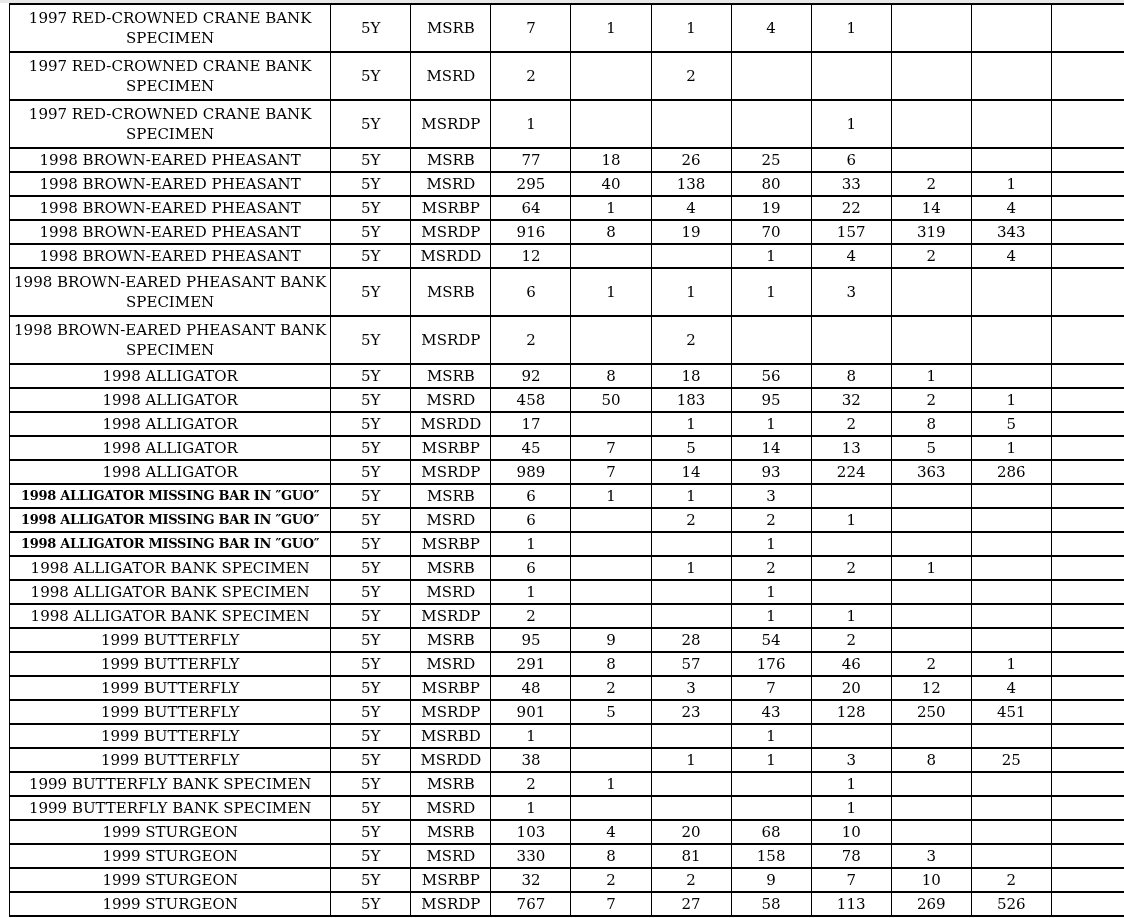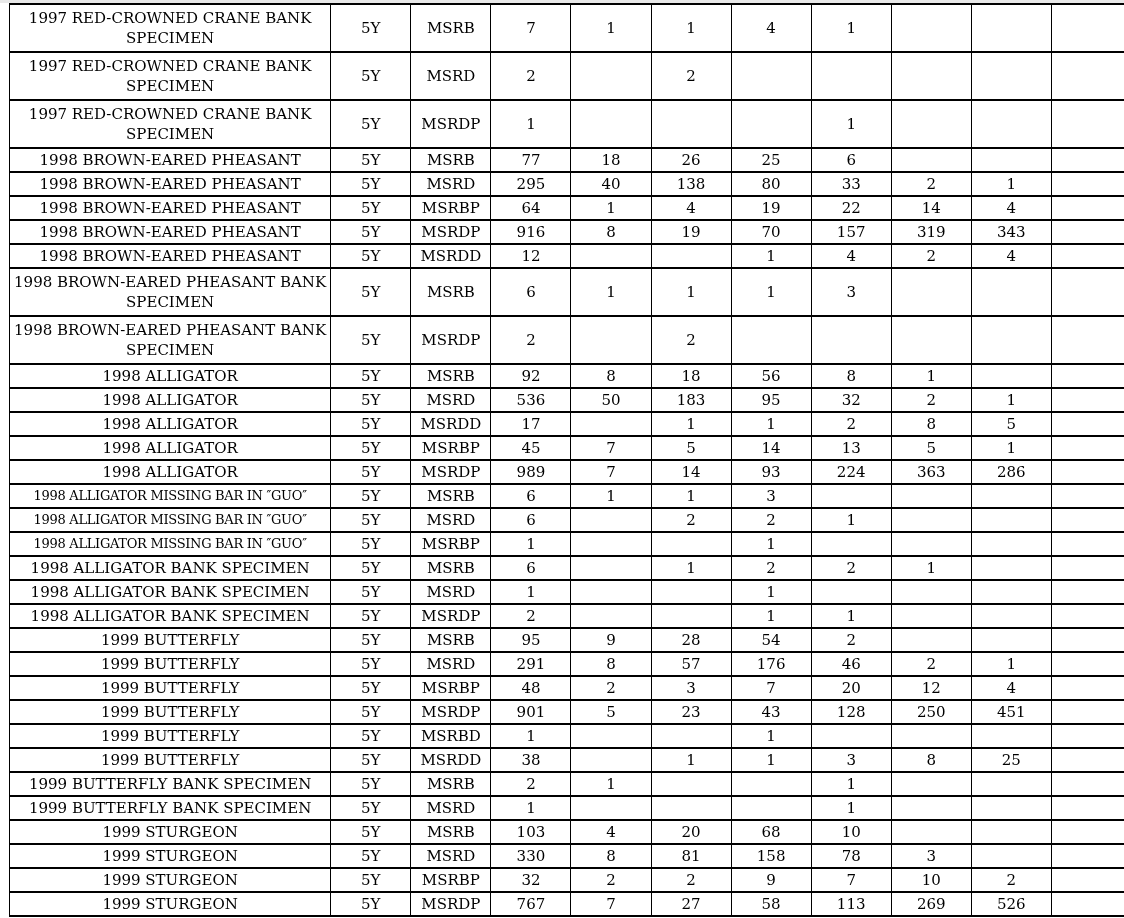--- a/index.html
+++ b/index.html
@@ -40,20 +40,21 @@
     line-height: 20px;
     overflow: hidden;
     white-space: nowrap;
   }
   table.pop-table tr { height: 24px; }
   table.pop-table tr.tall { height: 48px; }
   td.name-cell { white-space: normal; }
   td.name-cell.compact {
     font-size: 13px;
     letter-spacing: -0.3px;
+    font-weight: bold;
   }
   .watermark {
     position: absolute;
     left: 920px;
     top: 876px;
     font-family: "Liberation Sans", sans-serif;
     font-weight: bold;
     font-size: 21px;
     letter-spacing: 0.5px;
     color: rgba(248, 167, 108, 0.92);
@@ -222,21 +223,21 @@
           <td>56</td>
           <td>8</td>
           <td>1</td>
           <td></td>
           <td></td>
         </tr>
         <tr>
           <td class="name-cell">1998 ALLIGATOR</td>
           <td>5Y</td>
           <td>MSRD</td>
-          <td>536</td>
+          <td>458</td>
           <td>50</td>
           <td>183</td>
           <td>95</td>
           <td>32</td>
           <td>2</td>
           <td>1</td>
           <td></td>
         </tr>
         <tr>
           <td class="name-cell">1998 ALLIGATOR</td>

